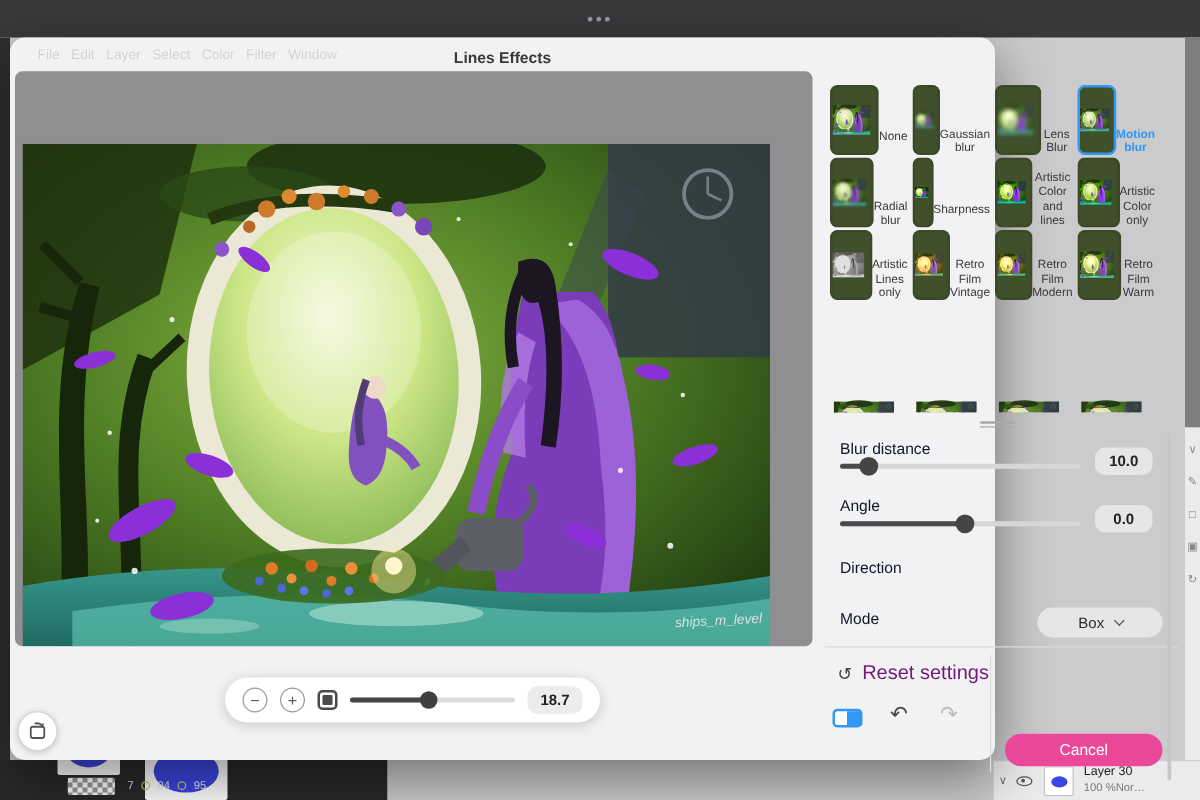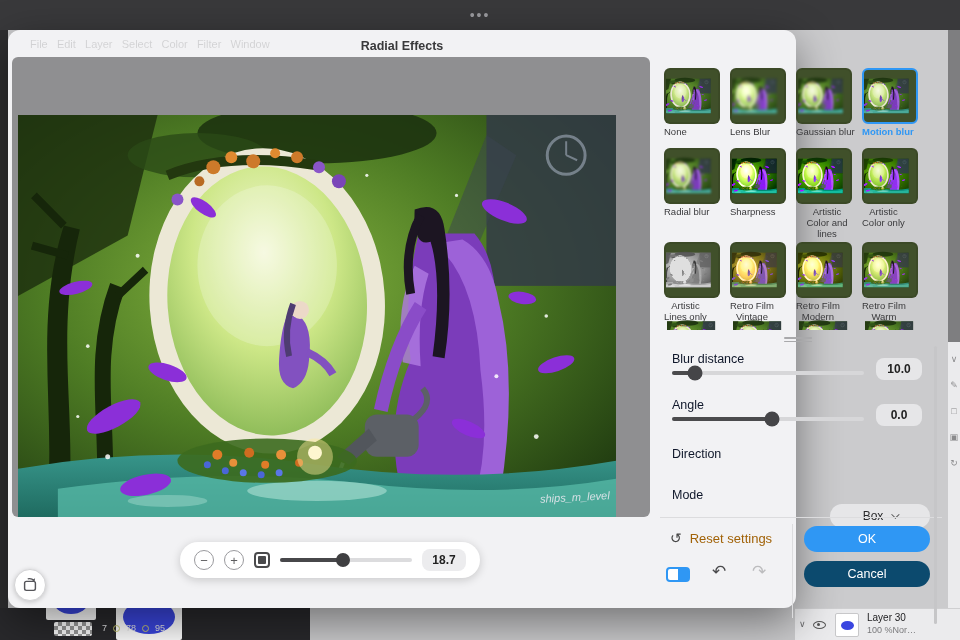--- a/index.html
+++ b/index.html
@@ -46,21 +46,21 @@
   .zslider{position:relative;flex:1;height:4px;background:#dcdcde;border-radius:2px;cursor:pointer}
   .zfill{position:absolute;left:0;top:0;height:100%;background:#47474a;border-radius:2px}
   .zknob{position:absolute;top:50%;transform:translate(-50%,-50%);width:14px;height:14px;border-radius:50%;background:#3f3f41}
   .zval{min-width:44px;height:22px;background:#ececee;border-radius:8px;display:flex;align-items:center;justify-content:center;font-size:12px;font-weight:bold;color:#222}
 
   
   .flip-btn{position:absolute;left:6px;top:539px;width:32px;height:32px;border-radius:50%;background:#fff;border:1px solid #d5d5d7;box-shadow:0 1px 5px rgba(0,0,0,.2);display:flex;align-items:center;justify-content:center;cursor:pointer}
 
   
   .fx-grid{position:absolute;left:656px;top:38px;width:268px;display:grid;grid-template-columns:repeat(4,62px);column-gap:4px;row-gap:2px}
-  .fx-cell{width:62px;display:flex;flex-direction:column;align-items:flex-start;cursor:pointer}
+  .fx-cell{width:62px;display:flex;align-items:flex-end;cursor:pointer}
   .fx-thumb{width:56px;height:56px;border-radius:6px;overflow:hidden;border:2px solid rgba(0,0,0,.08);background:#40502a}
   .fx-cell.selected .fx-thumb{border-color:var(--accent)}
   .fx-label{margin-top:2px;min-height:20px;font-size:9.5px;line-height:1.18;color:#3a3a3c;text-align:center;white-space:pre-line}
   .fx-cell.selected .fx-label{color:var(--accent);font-weight:bold}
   .thumb-art{width:100%;height:100%;display:block}
   .fx-partial-row{position:absolute;left:656px;top:282px;width:268px;height:18px;display:flex;gap:4px;overflow:hidden}
   .fx-partial{width:62px;height:18px;overflow:hidden;display:flex;justify-content:center}
   .fx-partial .pt{width:56px;height:56px;border-radius:6px;overflow:hidden}
   .grid-handle{position:absolute;left:776px;top:305px;width:28px;height:8px;cursor:grab}
   .grid-handle::before,.grid-handle::after{content:"";display:block;height:1.6px;background:#a9a9ab;margin:2px 0;border-radius:1px}
@@ -72,27 +72,27 @@
   .sfill{position:absolute;left:0;top:0;height:100%;background:#4b4b4d;border-radius:2px}
   .sknob{position:absolute;top:50%;transform:translate(-50%,-50%);width:15px;height:15px;border-radius:50%;background:#454548}
   .dropdown{position:absolute;height:24px;background:#e6e6e8;border-radius:12px;display:flex;align-items:center;justify-content:center;gap:8px;font-size:12px;color:#2a2a2c;cursor:pointer;padding:0 10px}
   .caret{width:6px;height:6px;border-right:1.6px solid #555;border-bottom:1.6px solid #555;transform:rotate(45deg) translateY(-2px)}
   .hdivider{position:absolute;left:652px;top:487px;width:282px;height:1px;background:#dcdcde}
   .vdivider{position:absolute;left:784px;top:494px;width:1px;height:94px;background:#dcdcde}
 
   
   .reset-btn{position:absolute;left:662px;top:500px;display:flex;align-items:center;gap:8px;cursor:pointer}
   .reset-icon{font-size:14px;color:#444}
-  .reset-text{font-size:13px;color:#a16207}
+  .reset-text{font-size:16px;color:#701a75}
   .toggle{position:absolute;left:658px;top:537px;width:24px;height:15px;border:2px solid var(--accent);border-radius:4px;background:linear-gradient(90deg,#fff 0 50%,var(--accent) 50% 100%);cursor:pointer}
   .undo{position:absolute;left:704px;top:531px;font-size:17px;color:#4a4a4c;cursor:pointer}
   .redo{position:absolute;left:744px;top:531px;font-size:17px;color:#bcbcbe;cursor:pointer}
   .btn{position:absolute;left:796px;width:126px;height:26px;border:none;border-radius:13px;color:#fff;font-size:12.5px;font-family:"Liberation Sans",sans-serif;cursor:pointer;display:flex;align-items:center;justify-content:center}
   .btn-ok{top:496px;background:var(--accent)}
-  .btn-cancel{top:531px;background:#0c4a6e}
+  .btn-cancel{top:557px;background:#ec4899}
   .panel-scrollbar{position:absolute;left:926px;top:316px;width:3px;height:278px;background:#c6c6c8;border-radius:2px;cursor:pointer}
 </style>
 </head>
 <body>
 
 <svg width="0" height="0" style="position:absolute" aria-hidden="true">
   <defs>
     <radialGradient id="gBg" cx="42%" cy="42%" r="75%">
       <stop offset="0" stop-color="#86b440"></stop>
         <stop offset="0.5" stop-color="#4e7c24"></stop>
@@ -217,38 +217,38 @@
       <div class="lthumb" style="left:46px;top:-26px;width:50px;height:38px">
         <div class="blob" style="left:8px;top:8px;width:34px;height:24px"></div>
       </div>
       <div class="lthumb" style="left:116px;top:-16px;width:66px;height:48px">
         <div class="blob" style="left:7px;top:8px;width:52px;height:34px"></div>
       </div>
       <div class="checker"></div>
       <div class="lnums">
         <span>7</span>
         <span class="ldot"></span>
-        <span>78</span>
+        <span>94</span>
         <span class="ldot"></span>
         <span>95</span>
       </div>
     </div>
     <div class="bs-mid"></div>
     <div class="bs-right">
       <span class="bsr-chev">∨</span>
       <span class="bsr-eye"></span>
       <span class="bsr-thumb"></span>
       <span class="bsr-name">Layer 30</span>
       <span class="bsr-mode">100 %Nor…</span>
     </div>
   </div>
 
   <div class="dialog">
     <div class="ghost-menu">File   Edit   Layer   Select   Color   Filter   Window</div>
-    <div class="dialog-title">Radial Effects</div>
+    <div class="dialog-title">Lines Effects</div>
 
     <div class="preview">
       <svg class="main-art" viewBox="0 0 600 400" preserveAspectRatio="none">
           <use href="#art"></use>
         </svg>
       <div class="signature">ships_m_level</div>
     </div>
 
     <div class="zoom-pill">
       <span class="zbtn">−</span>
@@ -273,33 +273,33 @@
       <div class="fx-cell">
           <div class="fx-thumb">
             <svg class="thumb-art" viewBox="55 0 400 400">
               <use href="#art"></use>
             </svg>
           </div>
           <div class="fx-label">None</div>
         </div>
       <div class="fx-cell">
           <div class="fx-thumb">
+            <svg class="thumb-art" viewBox="55 0 400 400" style="filter: blur(1.1px);">
+              <use href="#art"></use>
+            </svg>
+          </div>
+          <div class="fx-label">Gaussian blur</div>
+        </div>
+      <div class="fx-cell">
+          <div class="fx-thumb">
             <svg class="thumb-art" viewBox="55 0 400 400" style="filter: blur(1.5px) brightness(1.06);">
               <use href="#art"></use>
             </svg>
           </div>
           <div class="fx-label">Lens Blur</div>
-        </div>
-      <div class="fx-cell">
-          <div class="fx-thumb">
-            <svg class="thumb-art" viewBox="55 0 400 400" style="filter: blur(1.1px);">
-              <use href="#art"></use>
-            </svg>
-          </div>
-          <div class="fx-label">Gaussian blur</div>
         </div>
       <div class="fx-cell selected">
           <div class="fx-thumb">
             <svg class="thumb-art" viewBox="55 0 400 400" style="filter: blur(0.6px);">
               <use href="#art"></use>
             </svg>
           </div>
           <div class="fx-label">Motion blur</div>
         </div>
       <div class="fx-cell">
@@ -415,32 +415,31 @@
     <div class="ctl-label" style="left:664px;top:368px">Angle</div>
     <div class="badge" style="left:868px;top:374px">0.0</div>
     <div class="slider" style="left:664px;top:387px">
       <span class="sfill" style="width:52%"></span>
       <span class="sknob" style="left:52%"></span>
     </div>
 
     <div class="ctl-label" style="left:664px;top:417px">Direction</div>
 
     <div class="ctl-label" style="left:664px;top:458px">Mode</div>
-    <div class="dropdown" style="left:822px;top:474px;width:100px">
+    <div class="dropdown" style="left:822px;top:456px;width:100px">
       <span>Box</span>
       <span class="caret"></span>
     </div>
 
     <div class="hdivider"></div>
     <div class="vdivider"></div>
 
     <div class="reset-btn">
       <span class="reset-icon">↺</span>
       <span class="reset-text">Reset settings</span>
     </div>
     <div class="toggle"></div>
     <div class="undo">↶</div>
     <div class="redo">↷</div>
-    <div class="btn btn-ok">OK</div>
     <div class="btn btn-cancel">Cancel</div>
     <div class="panel-scrollbar"></div>
   </div>
 </div>
 
 </body></html>

